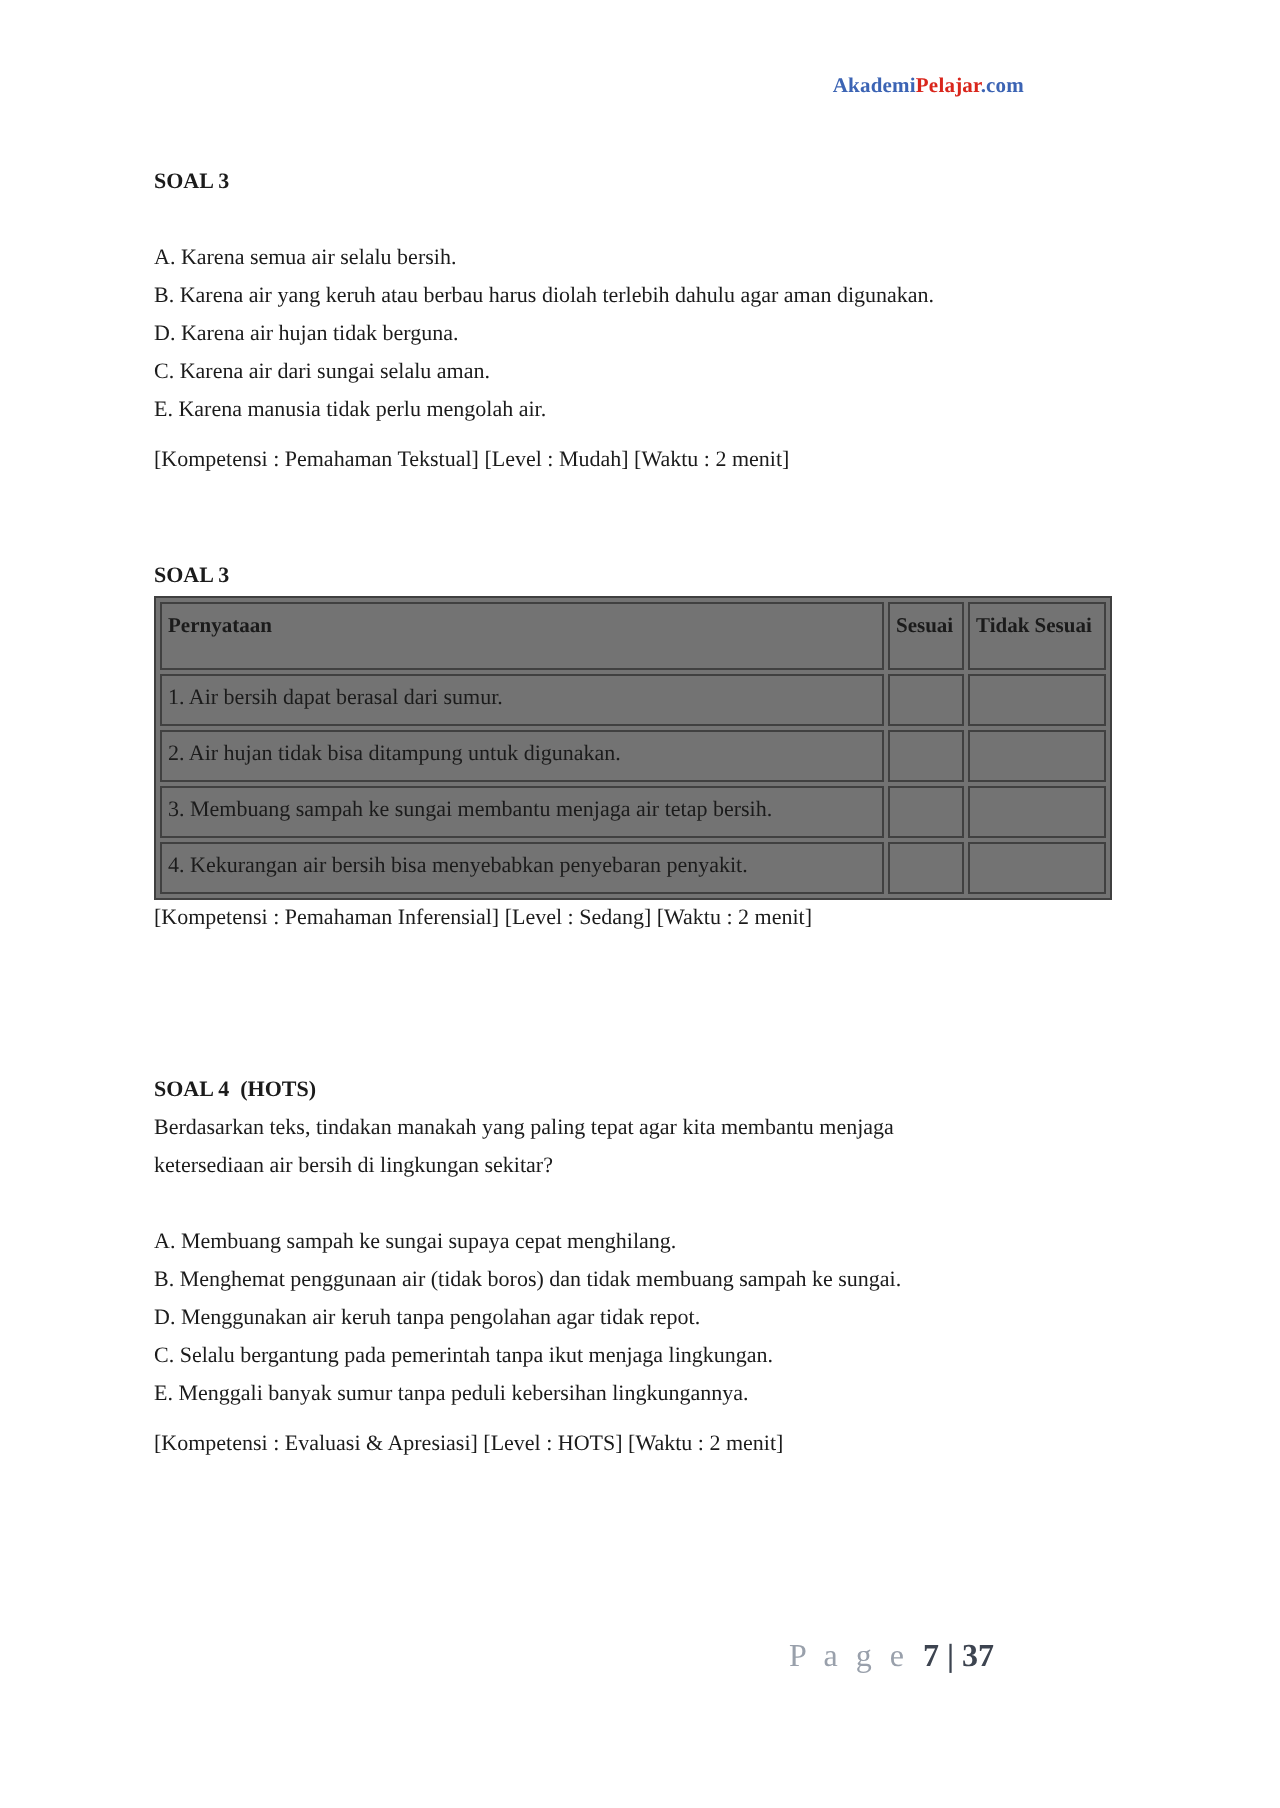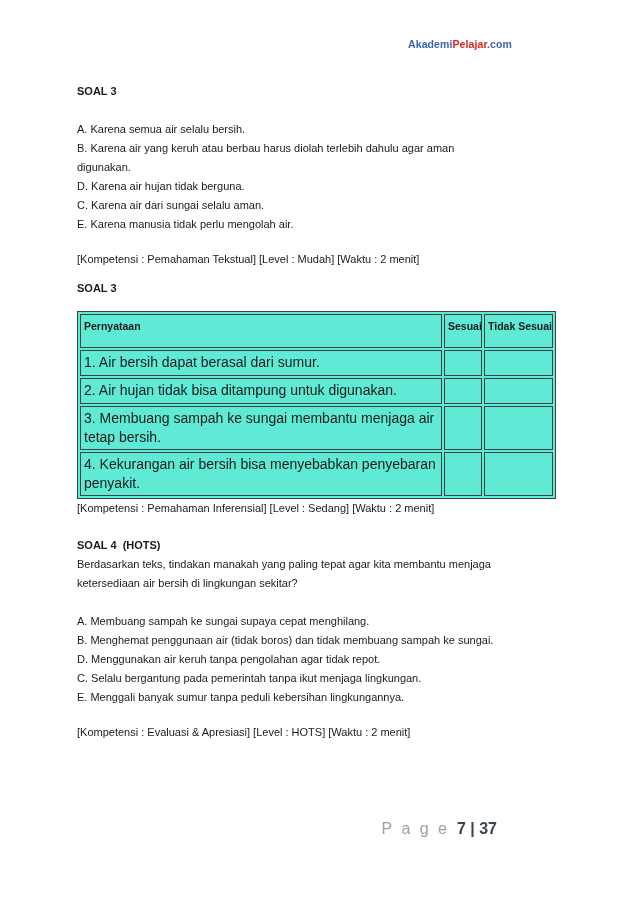--- a/index.html
+++ b/index.html
@@ -2,21 +2,21 @@
 <html><head>
 <meta charset="utf-8">
 <style>
   * { box-sizing: border-box; margin: 0; padding: 0; }
   html, body { background: #ffffff; }
   .page {
     position: relative;
     width: 572px;
     height: 904px;
     background: #ffffff;
-    font-family: Liberation Sans, sans-serif;
+    font-family: Liberation Serif, serif;
     font-size: 11px;
     color: #1b1b1b;
     overflow: hidden;
     border-radius: 12px;
   }
   .header {
     position: absolute;
     top: 38px;
     right: 60px;
     font-weight: bold;
@@ -32,47 +32,46 @@
     right: 75px;
     line-height: 19px;
   }
   .sec2 { top: 82px; }
   .sec3 { top: 279px; }
   .sec4 { top: 536px; }
 
   .title { font-weight: bold; white-space: pre-wrap; }
   .q { white-space: normal; }
   .options { margin-top: 19px; }
-  .meta { margin-top: 16px; }
+  .meta { margin-top: 6px; }
 
   .intro b { font-weight: bold; }
 
   .tbl {
-    margin-top: 13px;
     width: 479px;
     table-layout: fixed;
     border-collapse: separate;
     border-spacing: 2px;
     border: 1px solid #404040;
-    background: #5eead4;
+    background: #737373;
   }
   .tbl th, .tbl td {
     border: 1px solid #404040;
     vertical-align: top;
     text-align: left;
     padding: 2px 3px;
     overflow: hidden;
   }
   .tbl th {
     height: 34px;
     font-weight: bold;
     font-size: 10.5px;
     white-space: nowrap;
   }
-  .tbl td { height: 26px; font-size: 14px; }
+  .tbl td { height: 26px; font-size: 11px; }
   .c1 { width: 362px; }
   .c2 { width: 38px; }
   .c3 { width: 69px; }
   .sec3 .meta { margin-top: 0; }
 
   .footer {
     position: absolute;
     top: 820px;
     right: 75px;
     font-size: 16px;

